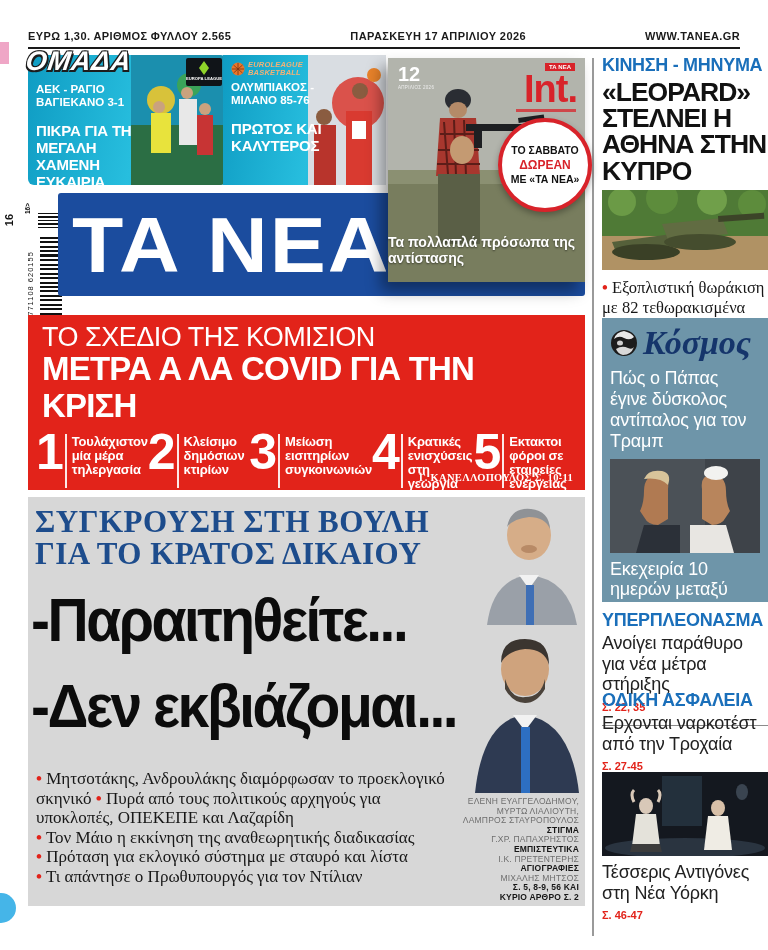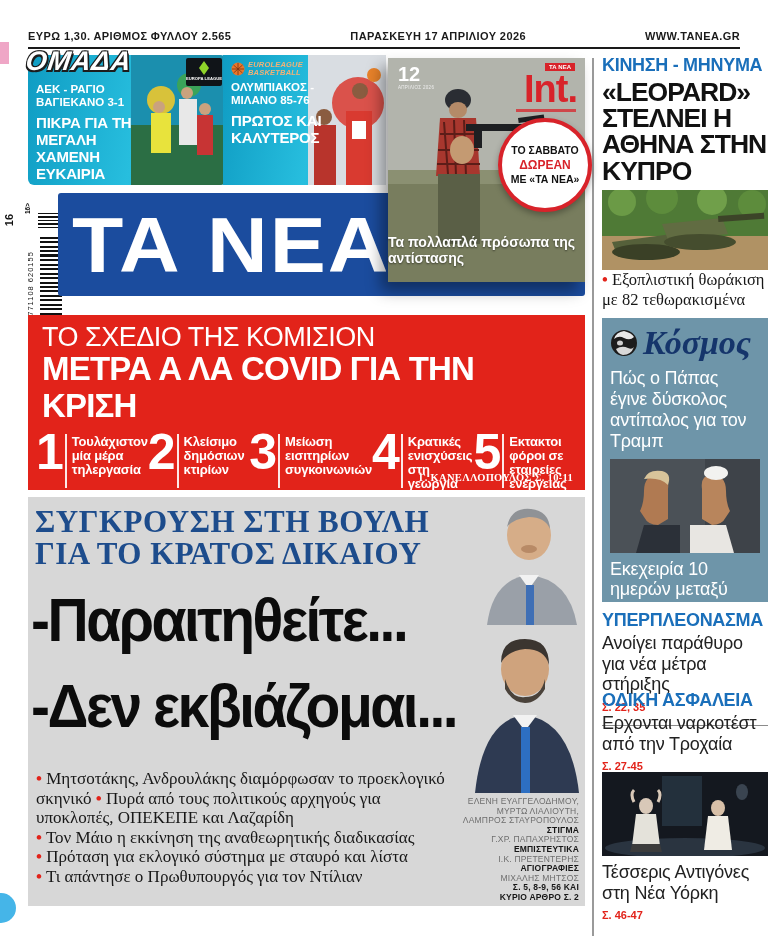--- a/index.html
+++ b/index.html
@@ -12,21 +12,21 @@
             font-size:11px; font-weight:bold; color:#1a1a1a; letter-spacing:.4px; }
   .pink-tab { position:absolute; left:0; top:42px; width:9px; height:22px; background:#efa6c6; }
 
   
   .promo { position:absolute; top:55px; height:130px; overflow:hidden; background:linear-gradient(100deg,#0f9cc3,#27bede 55%,#17a9cd); }
   .promo1 { left:28px; width:198px;border-radius:6px; }
   .promo2 { left:223px; width:163px; }
   .promo .photo { position:absolute; right:0; top:0; height:100%; }
   .promo .ptxt { position:relative; z-index:2; padding:28px 6px 0 8px; width:115px; color:#fff; }
   .promo .kick { font-size:11.5px; font-weight:bold; line-height:1.15; }
-  .promo .ttl  { font-size:15px; font-weight:900; line-height:1.12; margin-top:6px; letter-spacing:-.2px; }
+  .promo .ttl  { font-size:15px; font-weight:900; line-height:1.12; margin-top:14px; letter-spacing:-.2px; }
   .omada { position:absolute; left:26px; top:46px; z-index:5; font-size:27px; font-weight:900; font-style:italic;
            color:#fff; transform:skewX(-8deg); letter-spacing:1px;
            text-shadow:2px 2px 0 #1d1d1d,-1px -1px 0 #1d1d1d,1px -1px 0 #1d1d1d,-1px 2px 0 #1d1d1d; }
   .eu-logo { position:absolute; right:4px; top:3px; z-index:3; text-align:center; }
   .el-row { position:relative; z-index:3; display:flex; align-items:center; gap:3px; padding:6px 0 0 8px; }
   .el-txt { font-size:7.5px; font-weight:900; font-style:italic; color:#f3b176; line-height:1.05; letter-spacing:.2px; }
 
   
   .mag { position:absolute; left:388px; top:58px; width:197px; height:224px; z-index:12;
          background:linear-gradient(180deg,#b9bab3 0%,#a9ada0 45%,#7e8468 70%,#6d745b 100%);
@@ -92,21 +92,21 @@
   .credits { position:absolute; right:6px; top:300px; width:170px; text-align:right;
              font-size:8.5px; line-height:9.6px; color:#6e6e6e; letter-spacing:.2px; z-index:5; }
   .credits .b { color:#161616; font-weight:bold; }
 
   
   .vdivider { position:absolute; left:592px; top:58px; width:1.5px; height:878px; background:#9a9a9a; }
   .rcol { position:absolute; left:602px; top:55px; width:166px; }
   .rc-kicker { color:#1a6fba; font-size:18px; font-weight:800; letter-spacing:-.3px; }
   .rc-head { color:#121212; font-size:26.5px; font-weight:900; line-height:.99; letter-spacing:-1px; margin-top:3px; }
   .rc-photo { width:166px; height:80px; margin-top:6px; }
-  .rc-bullet { font-family:"Liberation Serif","DejaVu Serif",serif; font-size:16.5px;
+  .rc-bullet { margin-top:8px; font-family:"Liberation Serif","DejaVu Serif",serif; font-size:16.5px;
                line-height:1.2; color:#171717; }
   .rc-page { color:#e2231a; font-size:11px; font-weight:800; margin-top:6px; }
   .rc-hr { border:none; border-top:1.5px solid #8b8b8b; margin:12px 0 10px; }
 
   .kosmos { position:absolute; left:602px; top:318px; width:166px; height:284px; background:#6e95a9; padding:6px 8px; }
   .kos-head { display:flex; align-items:center; gap:5px; }
   .kos-title { font-family:"Liberation Serif","DejaVu Serif",serif; font-weight:bold; font-style:italic;
                color:#15356b; font-size:34px; }
   .kos-story { color:#fff; font-size:18px; font-weight:500; line-height:1.16; margin-top:6px; letter-spacing:-.2px; }
   .kos-photo { width:150px; height:94px; margin-top:7px; }

